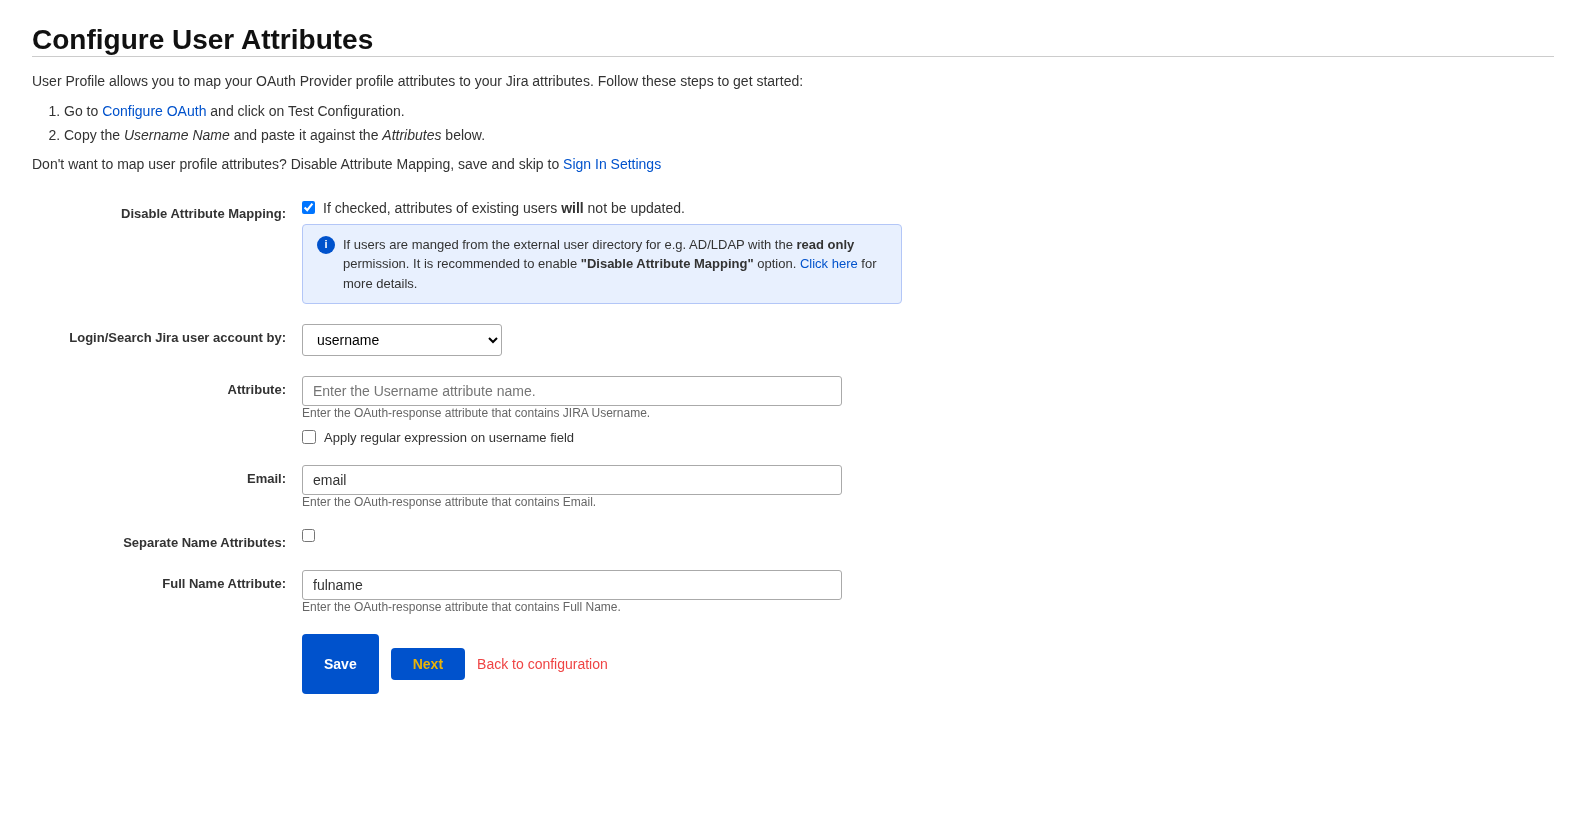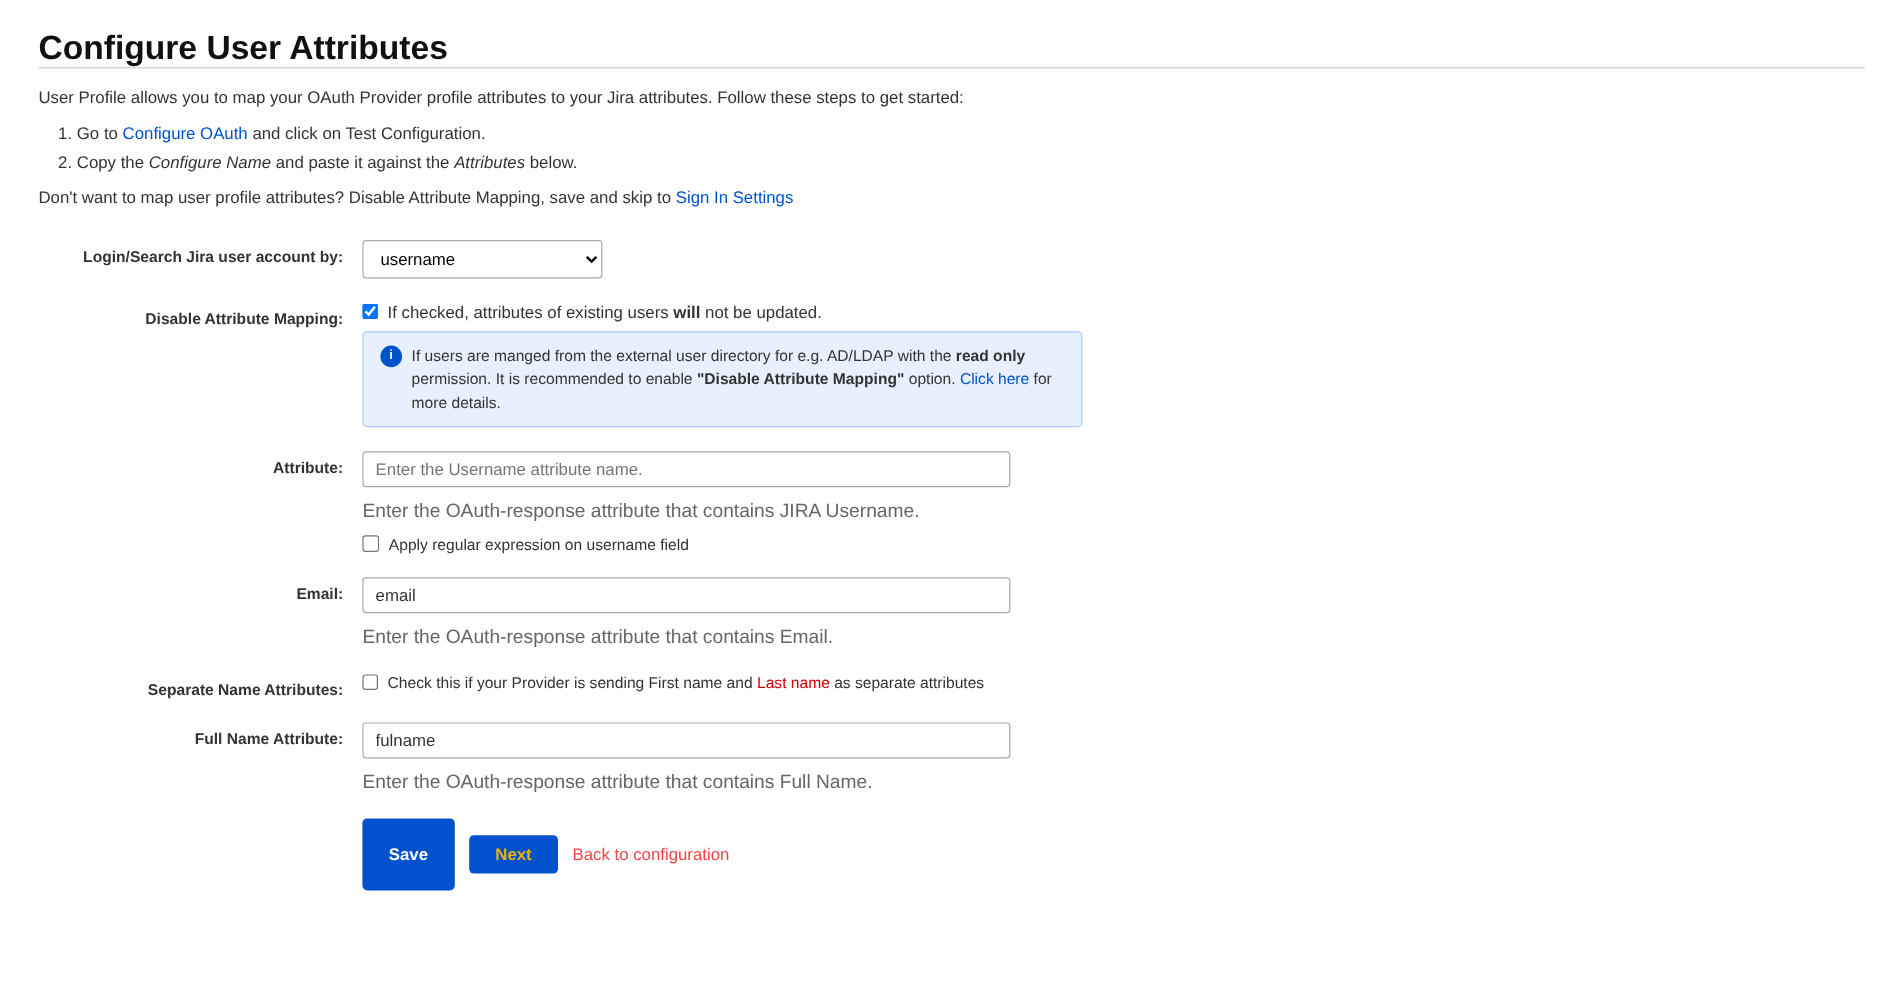--- a/index.html
+++ b/index.html
@@ -98,23 +98,23 @@
     input[type="text"] {
       width: 100%;
       max-width: 540px;
       padding: 6px 10px;
       border: 1px solid #aaa;
       border-radius: 3px;
       font-size: 14px;
       color: #333;
     }
     .field-hint {
-      font-size: 16px;
+      font-size: 12px;
       color: #666;
-      margin-top: 12px;
+      margin-top: 0;
     }
     .checkbox-row {
       display: flex;
       align-items: flex-start;
       gap: 8px;
       margin-top: 10px;
     }
     .checkbox-row input[type="checkbox"] {
       width: 14px;
       height: 14px;
@@ -167,64 +167,64 @@
 <hr class="divider">
 
 <p class="intro-text">User Profile allows you to map your OAuth Provider profile attributes to your Jira attributes. Follow these steps to get started:</p>
 
 <ol class="intro-list">
   <li>
     Go to <a href="#">Configure OAuth</a>
     <span> and click on Test Configuration.</span>
   </li>
   <li>
-    Copy the <em>Configure Name</em>
+    Copy the <em>Username Name</em>
     <span> and paste it against the </span>
     <em>Attributes</em>
     <span> below.</span>
   </li>
 </ol>
 
 <p class="skip-line">
   <span>Don't want to map user profile attributes? Disable Attribute Mapping, save and skip to </span>
   <a href="#">Sign In Settings</a>
 </p>
 
 <div class="form-section">
 
   <div class="form-row">
+    <div class="form-label">Disable Attribute Mapping:</div>
+    <div class="form-content">
+      <div style="display:flex; align-items:center; gap:8px; margin-bottom:8px;">
+        <input type="checkbox" checked="" id="disableAttr" style="">
+        <label for="disableAttr">
+          If checked, attributes of existing users <strong>will</strong> not be updated.
+        </label>
+      </div>
+      <div class="info-box">
+        <div class="info-icon">i</div>
+        <div>
+          If users are manged from the external user directory for e.g. AD/LDAP with the <strong>read only</strong> permission. It is recommended to enable <strong>"Disable Attribute Mapping"</strong> option. <a href="#">Click here</a> for more details.
+        </div>
+      </div>
+    </div>
+  </div>
+
+  <div class="form-row">
     <div class="form-label">Login/Search Jira user account by:</div>
     <div class="form-content">
       <select>
         <option value="username" selected="">username</option>
         <option value="email">email</option>
         <option value="userid">User ID</option>
       </select>
     </div>
   </div>
 
   <div class="form-row">
-    <div class="form-label">Disable Attribute Mapping:</div>
-    <div class="form-content">
-      <div style="display:flex; align-items:center; gap:8px; margin-bottom:8px;">
-        <input type="checkbox" checked="" id="disableAttr" style="">
-        <label for="disableAttr">
-          If checked, attributes of existing users <strong>will</strong> not be updated.
-        </label>
-      </div>
-      <div class="info-box">
-        <div class="info-icon">i</div>
-        <div>
-          If users are manged from the external user directory for e.g. AD/LDAP with the <strong>read only</strong> permission. It is recommended to enable <strong>"Disable Attribute Mapping"</strong> option. <a href="#">Click here</a> for more details.
-        </div>
-      </div>
-    </div>
-  </div>
-
-  <div class="form-row">
     <div class="form-label">Attribute:</div>
     <div class="form-content">
       <input type="text" value="" placeholder="Enter the Username attribute name." style="">
       <p class="field-hint">Enter the OAuth-response attribute that contains JIRA Username.</p>
       <div class="checkbox-row">
         <input type="checkbox" id="applyRegex" style="">
         <label for="applyRegex" class="checkbox-label">Apply regular expression on username field</label>
       </div>
     </div>
   </div>
@@ -235,23 +235,20 @@
       <input type="text" value="email" style="">
       <p class="field-hint">Enter the OAuth-response attribute that contains Email.</p>
     </div>
   </div>
 
   <div class="form-row">
     <div class="form-label">Separate Name Attributes:</div>
     <div class="form-content">
       <div style="display:flex; align-items:center; gap:8px;">
         <input type="checkbox" id="separateName" style="">
-        <label for="separateName" class="checkbox-label">
-          Check this if your Provider is sending First name and <span style="color:#cc0000;">Last name</span> as separate attributes
-        </label>
       </div>
     </div>
   </div>
 
   <div class="form-row">
     <div class="form-label">Full Name Attribute:</div>
     <div class="form-content">
       <input type="text" value="fulname" style="">
       <p class="field-hint">Enter the OAuth-response attribute that contains Full Name.</p>
     </div>

